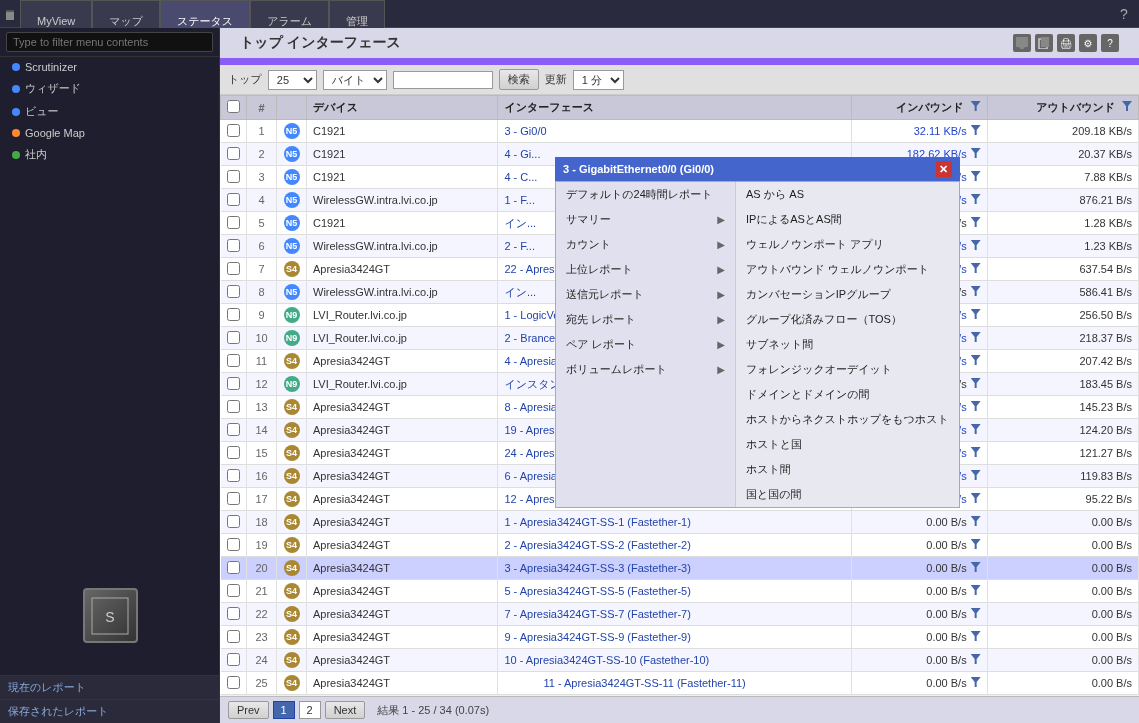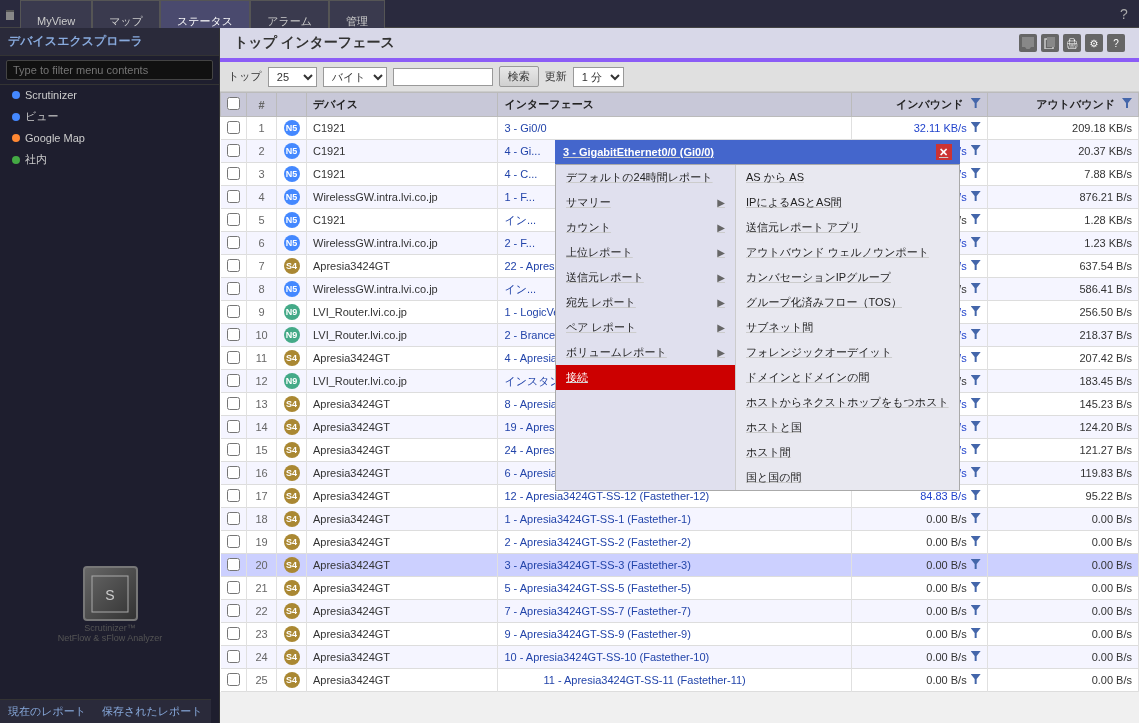--- a/index.html
+++ b/index.html
@@ -107,21 +107,21 @@
     .dot-blue { background: #4488ff; }
     .dot-orange { background: #ff8833; }
     .dot-green { background: #44aa44; }
 
     .sidebar-bottom {
       position: absolute;
       bottom: 0;
       left: 0;
       right: 0;
       display: flex;
-      flex-direction: row;
+      flex-direction: column;
     }
     .sidebar-footer-item {
       padding: 4px 8px;
       background: #2a2a3a;
       border-top: 1px solid #333;
       cursor: pointer;
       color: #88aadd;
       font-size: 11px;
     }
 
@@ -130,25 +130,25 @@
       flex: 1;
       background: #f0f0f0;
       display: flex;
       flex-direction: column;
       overflow: hidden;
     }
 
     
     .content-header {
       background: #d8d8e8;
-      padding: 6px 14px;
+      padding: 6px 20px;
       display: flex;
       align-items: center;
       gap: 1px;
-      border-bottom: 4px solid #8b5cf6;
+      border-bottom: 7px solid #8b5cf6;
     }
     .content-title {
       font-size: 14px;
       font-weight: bold;
       color: #333;
     }
     .content-header-spacer { flex: 1; }
     .header-icons {
       display: flex;
       gap: 4px;
@@ -275,24 +275,23 @@
     .page-num.active {
       background: #4466aa;
       color: #fff;
       border-color: #2244aa;
     }
     .pagination-info { color: #444; font-size: 11px; margin-left: 8px; }
 
     
     .context-menu-container {
       position: absolute;
-      top: 140px;
+      top: 157px;
       left: 555px;
       z-index: 100;
-      text-decoration: underline;
     }
     .context-menu-header {
       background: #4466cc;
       color: #fff;
       padding: 4px 8px;
       font-size: 11px;
       font-weight: bold;
       display: flex;
       align-items: center;
       justify-content: space-between;
@@ -388,51 +387,53 @@
       <div class="tab">アラーム</div>
       <div class="tab">管理</div>
     </div>
   <div class="title-bar-spacer"></div>
   <div class="title-bar-icon">?</div>
 </div>
 
 <div class="main-layout">
 
   <div class="sidebar">
-    <div class="sidebar-header">デバイスエクスプローラ</div>
     <div class="sidebar-search">
       <input type="text" placeholder="Type to filter menu contents" style="">
     </div>
     <div id="sidebar-items">
         <div class="sidebar-item">
           <span class="dot dot-blue"></span>
           <span>Scrutinizer</span>
         </div>
         <div class="sidebar-item">
           <span class="dot dot-blue"></span>
+          <span>ウィザード</span>
+        </div>
+        <div class="sidebar-item">
+          <span class="dot dot-blue"></span>
           <span>ビュー</span>
         </div>
         <div class="sidebar-item">
           <span class="dot dot-orange"></span>
           <span>Google Map</span>
         </div>
         <div class="sidebar-item">
           <span class="dot dot-green"></span>
           <span>社内</span>
         </div>
       </div>
 
     <div style="position:absolute; bottom:80px; left:0; width:220px; text-align:center;">
       <div class="logo-box">
         <svg width="40" height="40" viewBox="0 0 40 40">
           <rect x="2" y="2" width="36" height="36" fill="none" stroke="#aaa" stroke-width="1"></rect>
           <text x="20" y="26" text-anchor="middle" fill="#ccc" font-size="14" font-family="Arial">S</text>
         </svg>
       </div>
-      <div style="color:#555; font-size:9px; margin-top:2px;">Scrutinizer™<br>NetFlow &amp; sFlow Analyzer</div>
     </div>
 
     <div class="sidebar-bottom">
       <div class="sidebar-footer-item">現在のレポート</div>
       <div class="sidebar-footer-item">保存されたレポート</div>
     </div>
   </div>
 
   <div class="content">
 
@@ -718,20 +719,27 @@
     <td class="row-type"><span class="node-icon" style="background:#aa8833">S4</span></td>
     <td>Apresia3424GT</td>
     <td style="cursor:pointer; color:#2244aa;padding-left:45px;">11 - Apresia3424GT-SS-11 (Fastether-11)</td>
     <td class="inbound">0.00 B/s<span class="filter-icon"></span></td>
     <td class="outbound">0.00 B/s</td>
   </tr>
           </tbody>
       </table>
     </div>
 
+    <div class="pagination">
+      <button class="page-btn">Prev</button>
+      <div class="page-num active">1</div>
+      <div class="page-num">2</div>
+      <button class="page-btn">Next</button>
+      <span class="pagination-info">結果 1 - 25 / 34 (0.07s)</span>
+    </div>
 
   </div>
 </div>
 
 <div class="context-menu-container" id="context-menu">
   <div class="context-menu-header">
     <span>3 - GigabitEthernet0/0 (Gi0/0)</span>
     <button class="context-menu-close">✕</button>
   </div>
   <div class="context-menu-body">
@@ -760,28 +768,25 @@
           <span class="arrow">▶</span>
         </div>
         <div class="context-menu-item">
           <span>ペア レポート</span>
           <span class="arrow">▶</span>
         </div>
         <div class="context-menu-item">
           <span>ボリュームレポート</span>
           <span class="arrow">▶</span>
         </div>
-        <div class="context-menu-item highlighted">
-          <span>接続</span>
-        </div>
       </div>
     <div class="context-menu-right" id="context-menu-right">
         <div class="context-menu-right-item">AS から AS</div>
         <div class="context-menu-right-item">IPによるASとAS間</div>
-        <div class="context-menu-right-item">送信元レポート アプリ</div>
+        <div class="context-menu-right-item">ウェルノウンポート アプリ</div>
         <div class="context-menu-right-item">アウトバウンド ウェルノウンポート</div>
         <div class="context-menu-right-item">カンバセーションIPグループ</div>
         <div class="context-menu-right-item">グループ化済みフロー（TOS）</div>
         <div class="context-menu-right-item">サブネット間</div>
         <div class="context-menu-right-item">フォレンジックオーデイット</div>
         <div class="context-menu-right-item">ドメインとドメインの間</div>
         <div class="context-menu-right-item">ホストからネクストホップをもつホスト</div>
         <div class="context-menu-right-item">ホストと国</div>
         <div class="context-menu-right-item">ホスト間</div>
         <div class="context-menu-right-item">国と国の間</div>

